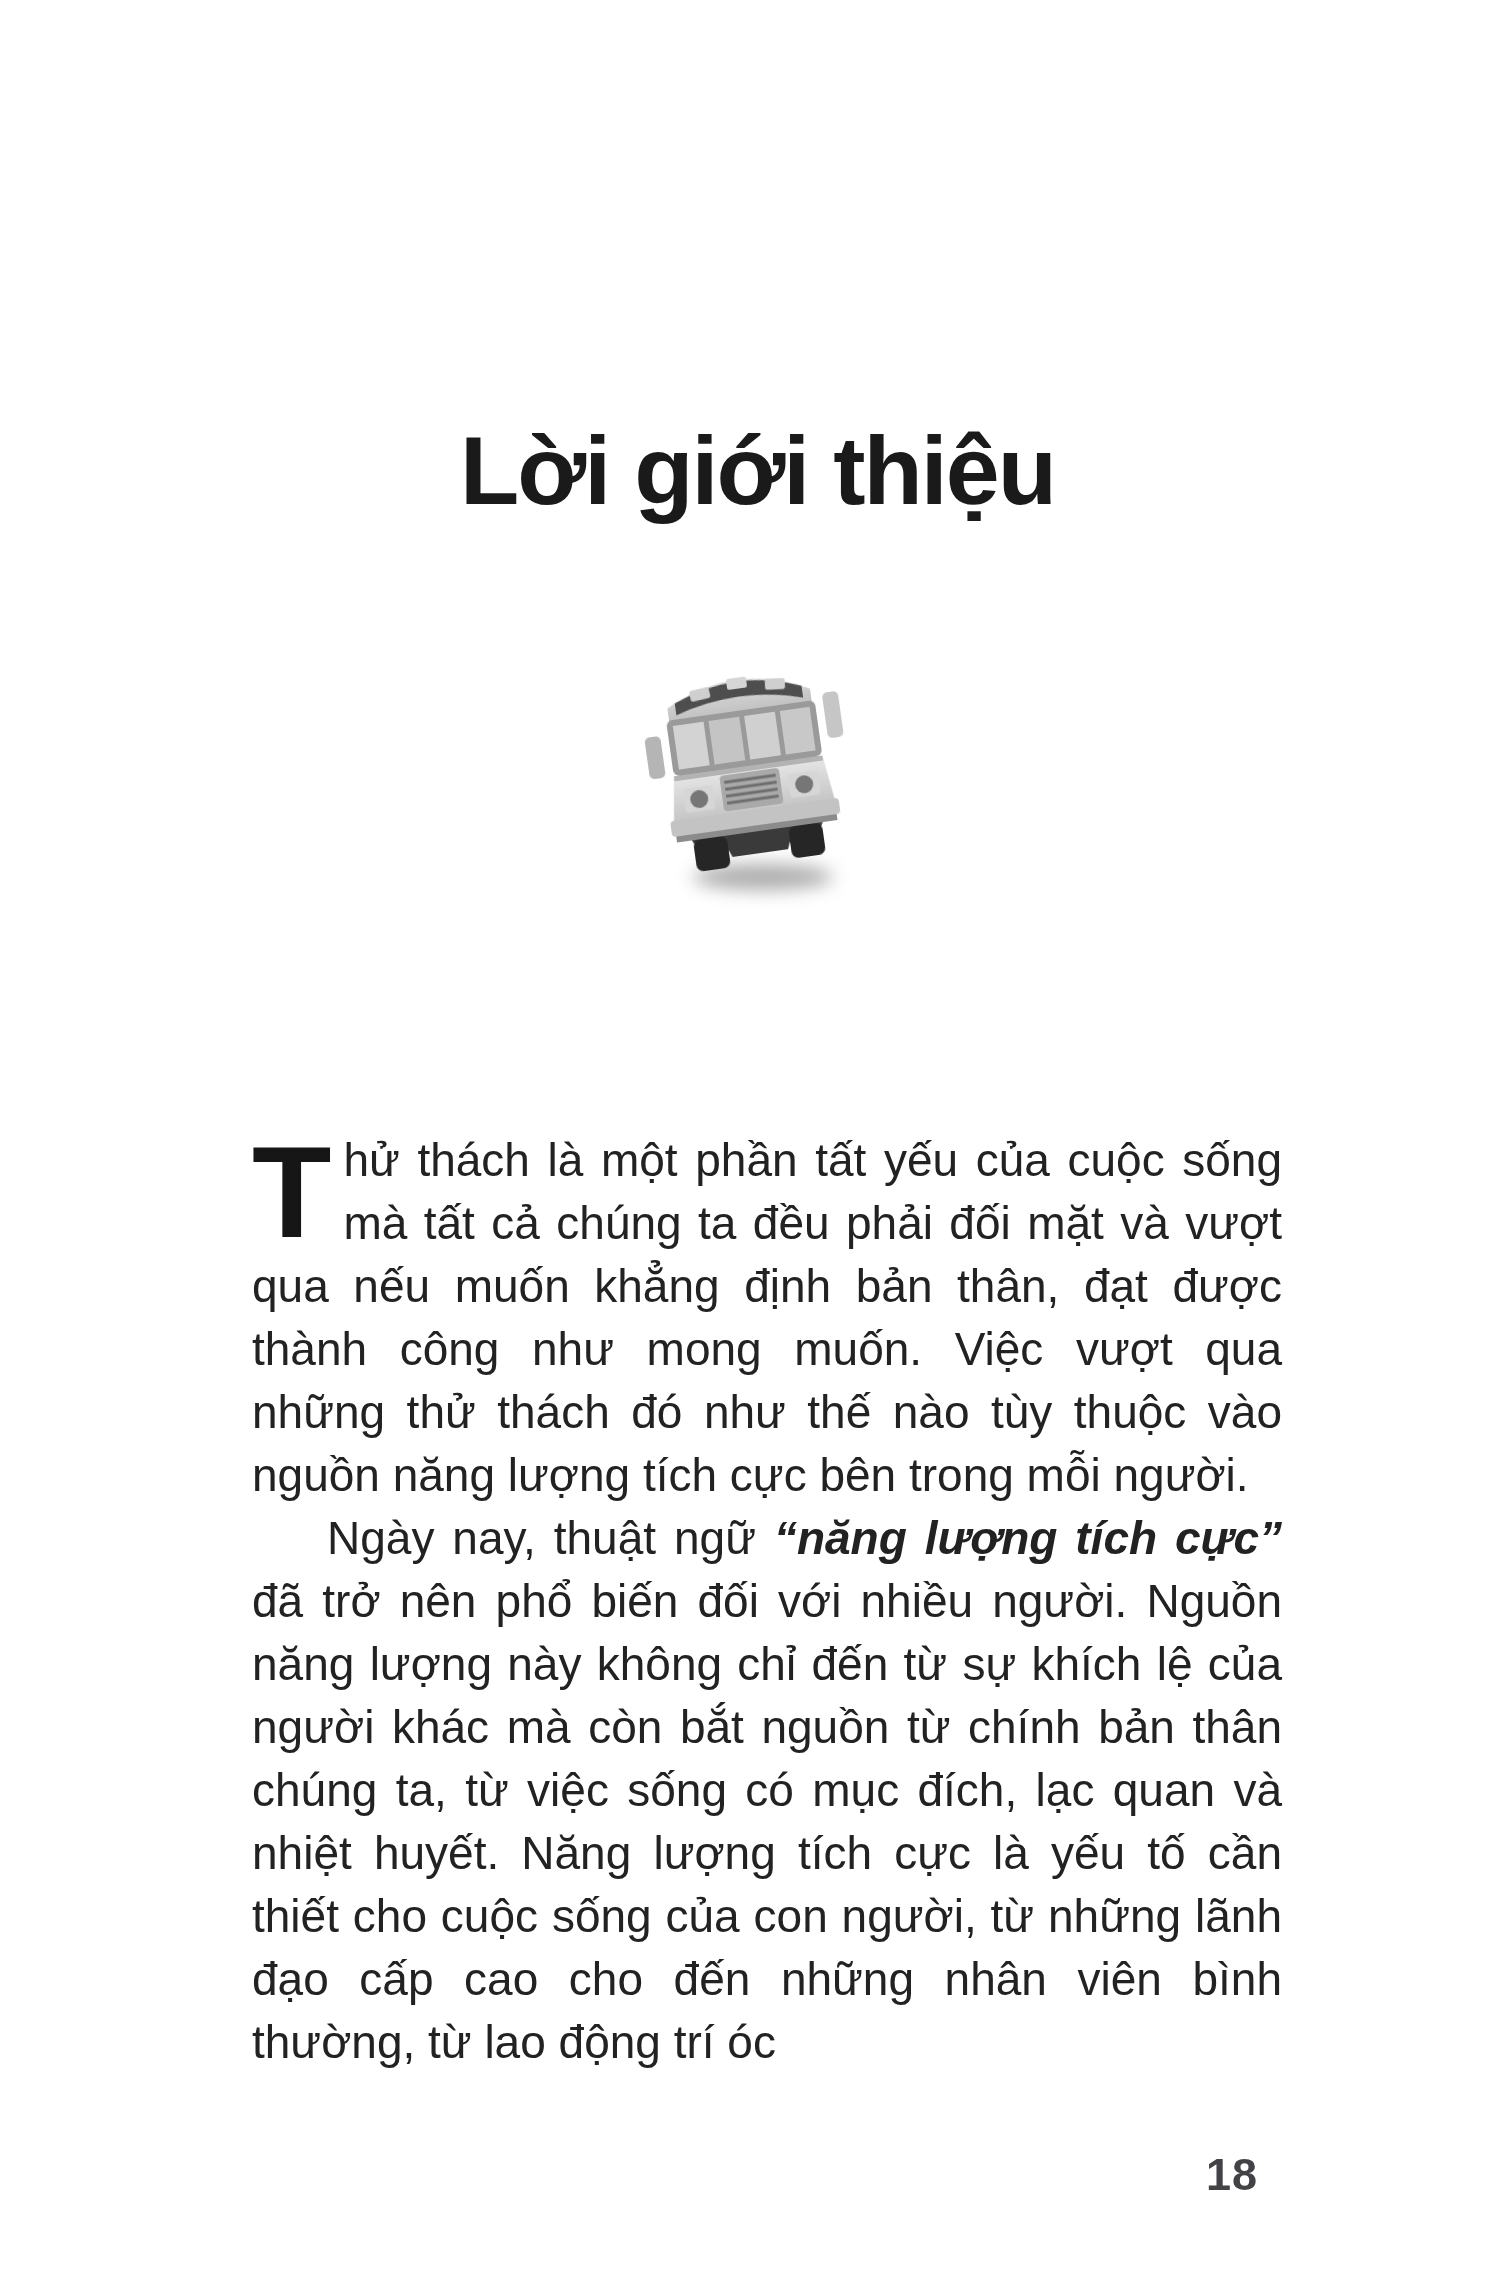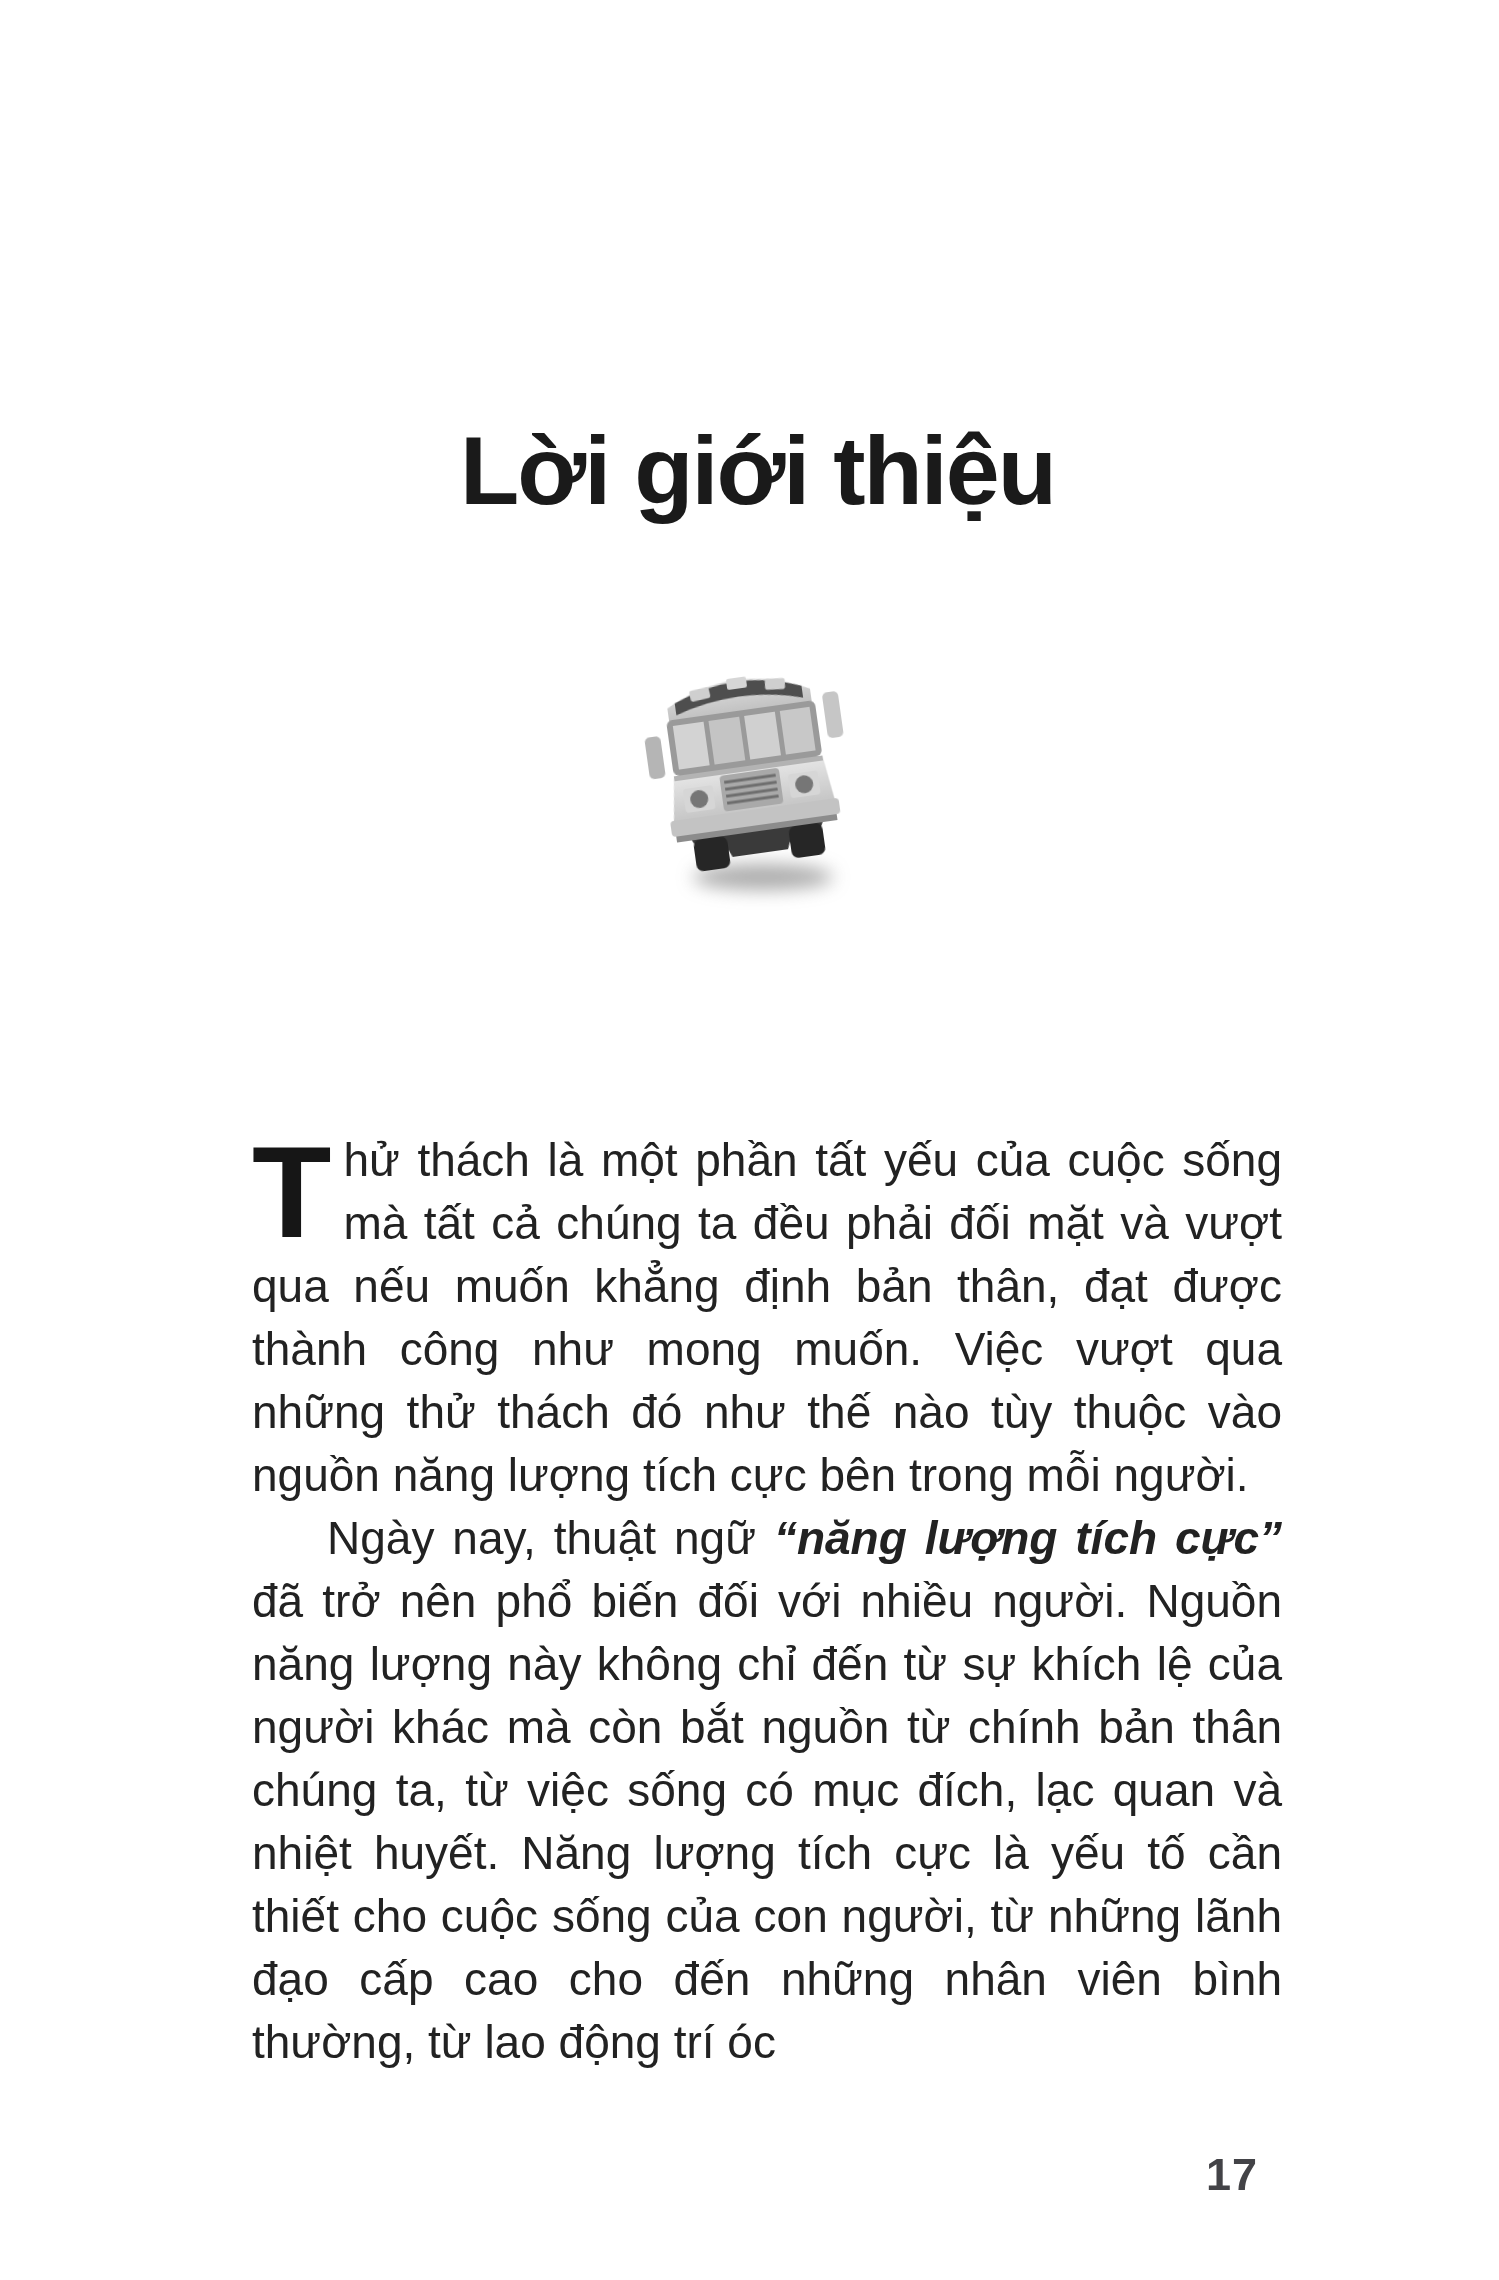--- a/index.html
+++ b/index.html
@@ -165,15 +165,15 @@
   <div class="body-text">
     <p class="para-1">
       <span class="dropcap">T</span>
       <span>hử thách là một phần tất yếu của cuộc sống mà tất cả chúng ta đều phải đối mặt và vượt qua nếu muốn khẳng định bản thân, đạt được thành công như mong muốn. Việc vượt qua những thử thách đó như thế nào tùy thuộc vào nguồn năng lượng tích cực bên trong mỗi người.</span>
     </p>
     <p class="para-2">
       <span>Ngày nay, thuật ngữ </span><em class="emph">“năng lượng tích cực”</em><span> đã trở nên phổ biến đối với nhiều người. Nguồn năng lượng này không chỉ đến từ sự khích lệ của người khác mà còn bắt nguồn từ chính bản thân chúng ta, từ việc sống có mục đích, lạc quan và nhiệt huyết. Năng lượng tích cực là yếu tố cần thiết cho cuộc sống của con người, từ những lãnh đạo cấp cao cho đến những nhân viên bình thường, từ lao động trí óc</span>
     </p>
   </div>
 
-  <div class="page-number">17</div>
+  <div class="page-number">18</div>
 
 </div>
 
 </body></html>

